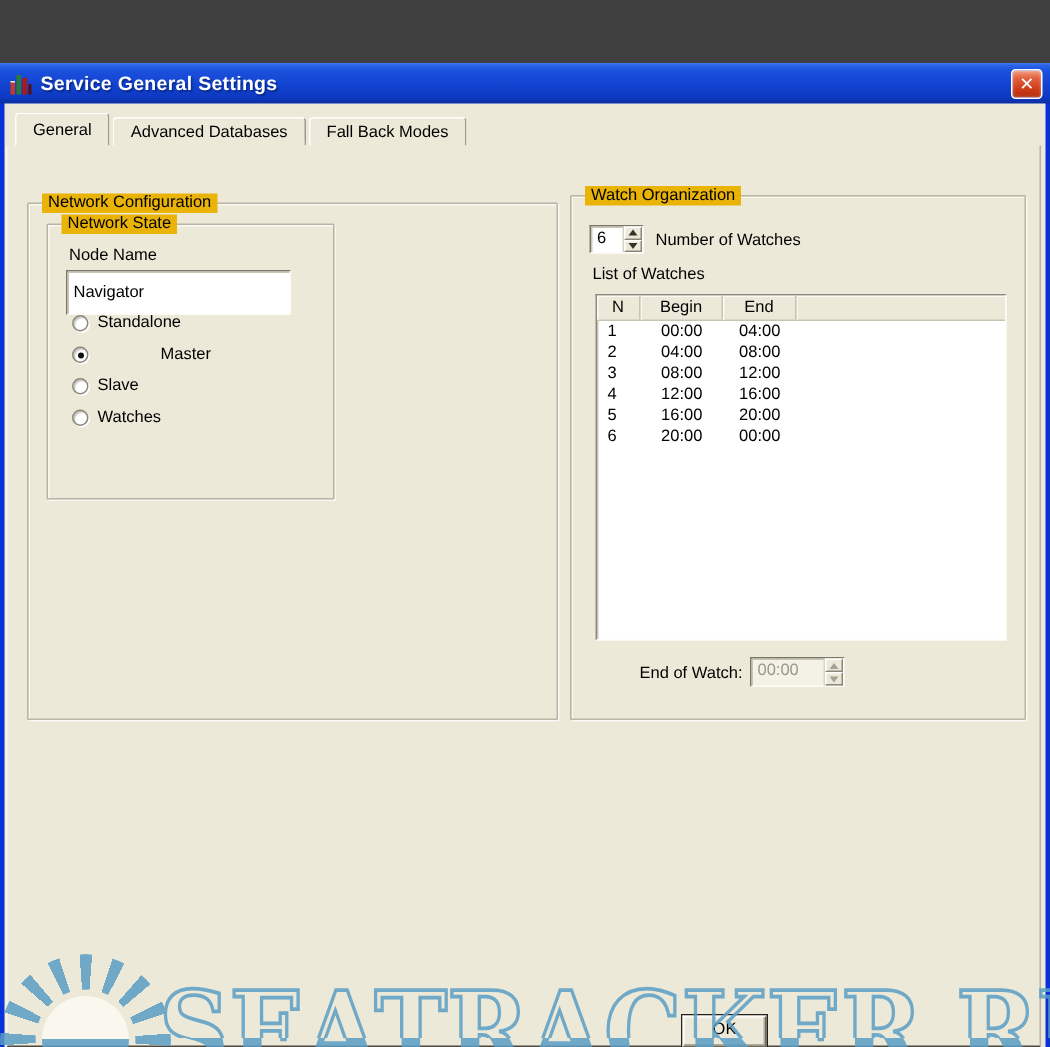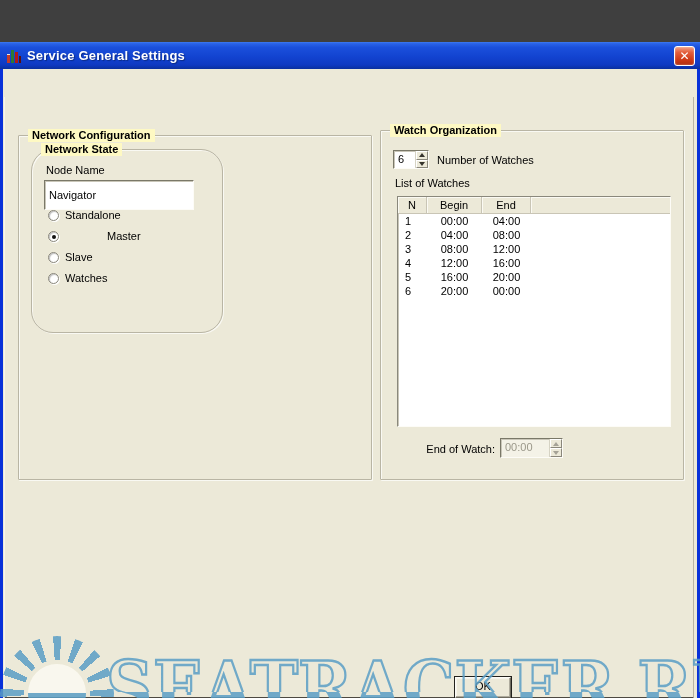--- a/index.html
+++ b/index.html
@@ -50,24 +50,24 @@
   .page {
     position:absolute; left:1px; top:28px; width:690px; height:602px;
     border-left:1px solid #f7f5ec; border-right:1px solid #b7b3a4;
     border-bottom:2px solid #4d4941;
   }
 
   
   .groupbox { position:absolute; border:1px solid #b9b5a4; border-radius:1px;
               box-shadow:inset 1px 1px 0 rgba(255,255,255,.7), 1px 1px 0 rgba(255,255,255,.7); }
   .groupbox > .gb-label {
-    position:absolute; top:-7px; left:9px; background:#fef9c3; padding:0 4px; line-height:13px; white-space:nowrap;font-weight:bold;
+    position:absolute; top:-7px; left:9px; background:#eab308; padding:0 4px; line-height:13px; white-space:nowrap;
   }
   .gb-netconf { left:13px; top:38px; width:354px; height:345px; }
-  .gb-netstate { left:12px; top:13px; width:192px; height:184px;border-radius:22px; }
+  .gb-netstate { left:12px; top:13px; width:192px; height:184px; }
   .gb-watch { left:375px; top:33px; width:304px; height:350px;padding-left:40px; }
 
   .lbl { position:absolute; white-space:nowrap; }
 
   
   .textbox {
     position:absolute; left:12px; top:30px; width:150px; height:18px;
     background:#fff; border:1px solid; border-color:#7a7868 #fdfcf7 #fdfcf7 #7a7868;
     box-shadow:inset 1px 1px 0 #c9c6b8;
     font-family:"Liberation Sans","DejaVu Sans",sans-serif; font-size:11px; padding:14px 4px; outline:none;
@@ -160,20 +160,25 @@
         <i class="b2"></i>
         <i class="b3"></i>
         <i class="b4"></i>
     </span>
     <span class="title-text">Service General Settings</span>
     <span class="close-btn">✕</span>
   </div>
 
   <div class="content">
 
+    <div class="tabstrip">
+      <span class="tab active">General</span>
+      <span class="tab">Advanced Databases</span>
+      <span class="tab">Fall Back Modes</span>
+    </div>
 
     <div class="page">
 
       <div class="groupbox gb-netconf">
         <span class="gb-label">Network Configuration</span>
 
         <div class="groupbox gb-netstate">
           <span class="gb-label">Network State</span>
 
           <span class="lbl" style="left:14px; top:14px;">Node Name</span>

